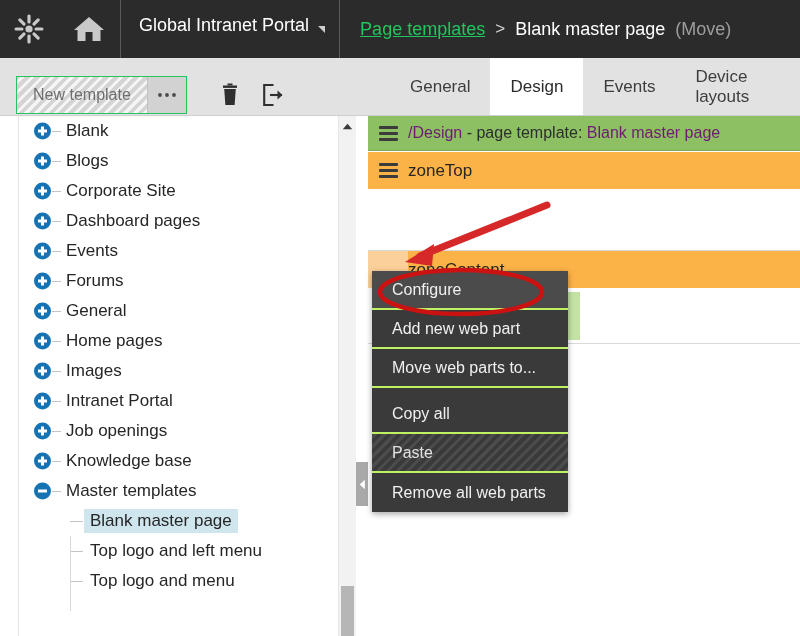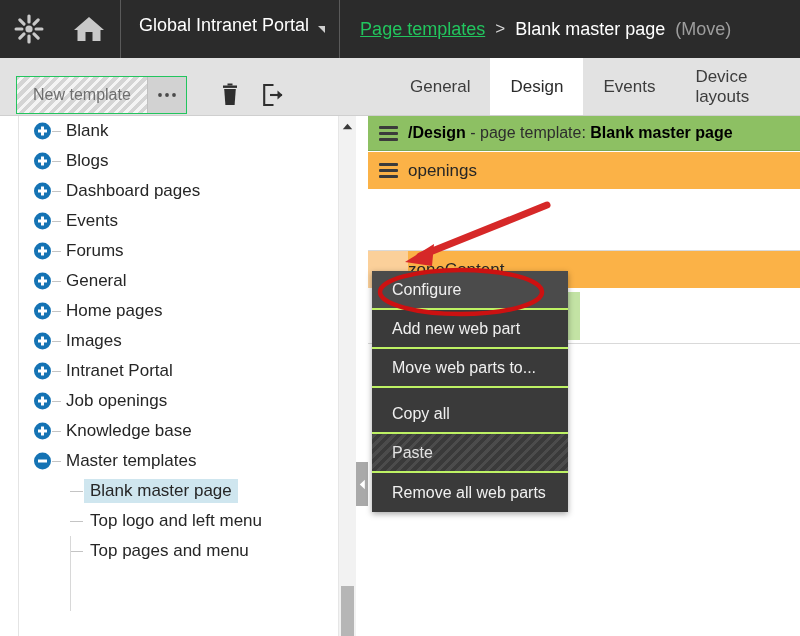--- a/index.html
+++ b/index.html
@@ -245,21 +245,21 @@
   }
   .burger span {
     display: block; width: 19px; height: 3px; border-radius: 1px;
   }
   .burger.dark span { background: #3b3b3b; }
   .burger.teal span { background: #18565e; }
   .tpl-header-text {
     font-size: 16px; color: #2d2d2d;
     white-space: nowrap;
   }
-  .tpl-header-text b { font-weight: bold; color: #000000; }
+  .tpl-header-text b { font-weight: normal; color: #701a75; }
 
   .zone-bar {
     position: absolute; left: 0;
     width: 432px; height: 37px;
     background: #fbb247;
     display: flex; align-items: center;
     box-sizing: border-box;
   }
   .zone-bar.light-lead::before {
     content: "";
@@ -434,20 +434,28 @@
           </div>
           <div class="dash"></div>
           <div class="tlabel">Blogs</div>
         </div>
         <div class="tnode">
           <div class="toggle">
             <span class="bar-h"></span>
             <span class="bar-v"></span>
           </div>
           <div class="dash"></div>
+          <div class="tlabel">Corporate Site</div>
+        </div>
+        <div class="tnode">
+          <div class="toggle">
+            <span class="bar-h"></span>
+            <span class="bar-v"></span>
+          </div>
+          <div class="dash"></div>
           <div class="tlabel">Dashboard pages</div>
         </div>
         <div class="tnode">
           <div class="toggle">
             <span class="bar-h"></span>
             <span class="bar-v"></span>
           </div>
           <div class="dash"></div>
           <div class="tlabel">Events</div>
         </div>
@@ -517,21 +525,21 @@
         <div class="tnode leaf selected">
           <div class="leafdash"></div>
           <div class="tlabel">Blank master page</div>
         </div>
         <div class="tnode leaf">
           <div class="leafdash"></div>
           <div class="tlabel">Top logo and left menu</div>
         </div>
         <div class="tnode leaf">
           <div class="leafdash"></div>
-          <div class="tlabel">Top pages and menu</div>
+          <div class="tlabel">Top logo and menu</div>
         </div>
         <div class="leaf-rail" style="top: 420px; height: 75px;"></div>
       </div>
   </div>
 
   <div class="tree-scrollbar">
     <div class="ts-up">
       <svg width="11" height="7" viewBox="0 0 11 7" aria-hidden="true">
         <path d="M5.5 0.8 L10.2 6.2 L0.8 6.2 Z" fill="#3a3a3a"></path>
       </svg>
@@ -557,21 +565,21 @@
         <b>/Design</b><span> - page template: </span><b>Blank master page</b>
       </div>
     </div>
 
     <div class="zone-bar" style="top:36px;">
       <div class="burger dark">
         <span></span>
           <span></span>
           <span></span>
       </div>
-      <div class="zone-label">openings</div>
+      <div class="zone-label">zoneTop</div>
     </div>
     <div class="zone-body" style="top:73px; height:62px;"></div>
 
     <div class="zone-bar light-lead" style="top:135px;">
       <div class="burger teal">
         <span></span>
           <span></span>
           <span></span>
       </div>
       <div class="zone-label">zoneContent</div>

